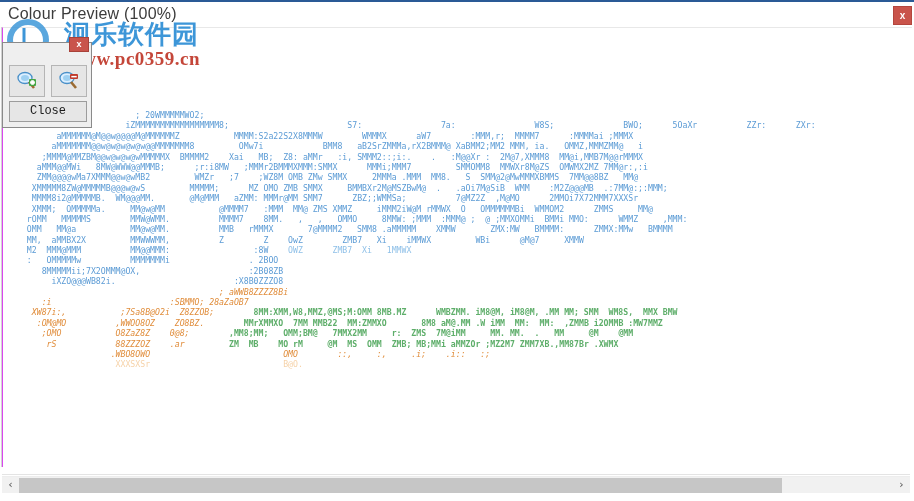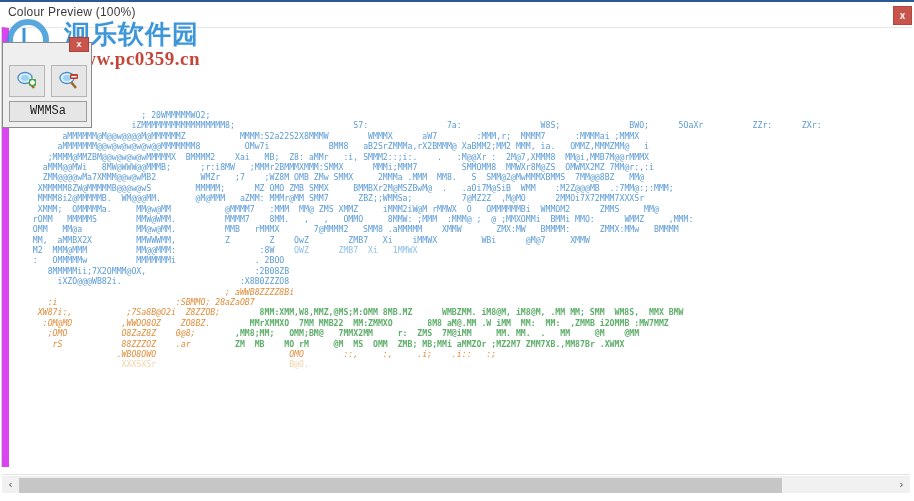--- a/index.html
+++ b/index.html
@@ -30,21 +30,21 @@
     left: 0; top: 0;
     width: 914px;
     height: 27px;
     background: #ffffff;
     box-sizing: border-box;
   }
   #title-text {
     position: absolute;
     left: 8px;
     top: 5px;
-    font-size: 12px;
+    font-size: 16px;
     color: #3c3c3c;
     letter-spacing: 0.2px;
     white-space: nowrap;
     font-family: "Liberation Sans", sans-serif;
     text-align: center;
   }
   #titlebar-topline {
     position: absolute;
     left: 0; top: 0;
     width: 914px;
@@ -173,21 +173,21 @@
   }
 
   
   #canvas-area {
     position: absolute;
     left: 2px;
     top: 27px;
     width: 910px;
     height: 440px;
     background: #ffffff;
-    border-left: 7px solid #d946ef;
+    border-left: 1px solid #d946ef;
     border-top: 1px solid #e8e8e8;
     box-sizing: border-box;
     overflow: hidden;
   }
   #ascii-art {
     position: absolute;
     left: 0;
     top: 0;
     white-space: pre;
     font-family: "DejaVu Sans Mono", "Liberation Mono", monospace;
@@ -309,21 +309,21 @@
     <div class="tool-btn" id="btn-zoom-out">
       <svg width="24" height="22" viewBox="0 0 24 22">
         <ellipse cx="10" cy="8" rx="7" ry="5.5" fill="#dcefff" stroke="#4a90c8" stroke-width="1.3"></ellipse>
         <ellipse cx="10" cy="8" rx="4" ry="3" fill="#8fc8ee" opacity="0.8"></ellipse>
         <line x1="14" y1="12" x2="19" y2="18" stroke="#9b6b33" stroke-width="2.6"></line>
         <rect x="13" y="4" width="8" height="5" rx="1" fill="#c0392b"></rect>
         <rect x="14.3" y="5.9" width="5.4" height="1.5" fill="#ffffff"></rect>
       </svg>
     </div>
 
-    <div id="btn-close">WMMSa</div>
+    <div id="btn-close">Close</div>
   </div>
 
   <div id="bottom-divider"></div>
   <div id="hscroll">
     <div id="hscroll-left">‹</div>
     <div id="hscroll-thumb"></div>
     <div id="hscroll-track-rest"></div>
     <div id="hscroll-right">›</div>
   </div>
 

